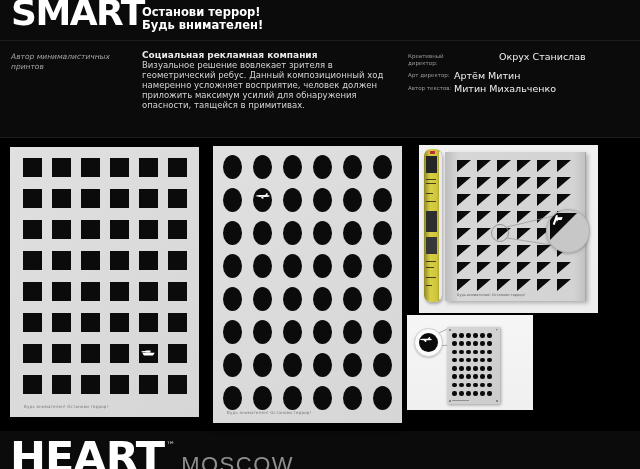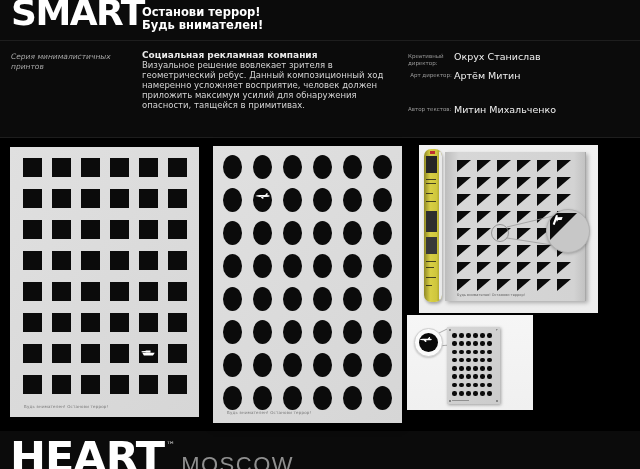--- a/index.html
+++ b/index.html
@@ -19,21 +19,21 @@
   
   .series-note{left:11px;top:52px;width:112px;font-size:7.5px;font-style:italic;
     color:#a6a6a6;line-height:10px;}
   .description{left:142px;top:50px;width:260px;font-size:8.5px;color:#d4d4d4;line-height:10px;}
   .description .desc-title{font-weight:bold;font-size:9px;color:#eaeaea;}
   .description p{margin:0 0 9px 0;}
   .credits{left:408px;top:51px;width:225px;}
   .credit-row{display:flex;align-items:flex-start;}
   .credit-label{width:46px;flex:0 0 46px;font-size:5.5px;line-height:6.5px;color:#999999;padding-top:2px;}
   .credit-value{font-size:9.5px;color:#f0f0f0;line-height:11px;}
-  .credit-row.r1{margin-bottom:4px;} .credit-row.r2{margin-bottom:23px;text-align:center;} .credit-row.r3{margin-bottom:11px;}
+  .credit-row.r1{margin-bottom:4px;gap:45px;} .credit-row.r2{margin-bottom:2px;} .credit-row.r3{margin-bottom:11px;}
   
   .gallery-bg{left:0;top:138px;width:640px;height:293px;background:#000000;}
   .poster{background:linear-gradient(135deg,#e0e0e0,#d6d6d6);box-shadow:0 2px 8px rgba(0,0,0,.7);}
   #poster-squares{left:10px;top:147px;width:189px;height:270px;}
   #poster-ovals{left:213px;top:146px;width:189px;height:277px;}
   .grid{display:grid;justify-content:center;}
   #squares-grid{padding-top:11px;grid-template-columns:repeat(6,19px);grid-auto-rows:19px;
     column-gap:10px;row-gap:12px;}
   #ovals-grid{padding-top:9px;grid-template-columns:repeat(6,19px);grid-auto-rows:24px;
     column-gap:11px;row-gap:9px;}
@@ -90,21 +90,21 @@
 </head>
 <body>
 
 <div class="abs smart-logo">SMART</div>
 <div class="abs headline">
   <div>Останови террор!</div>
   <div>Будь внимателен!</div>
 </div>
 <div class="abs divider" id="divider1"></div>
 
-<div class="abs series-note">Серия минималистичных принтов</div>
+<div class="abs series-note">Автор минималистичных принтов</div>
 <div class="abs description">
   <div class="desc-title">Социальная рекламная компания</div>
   <p>Визуальное решение вовлекает зрителя в геометрический ребус. Данный композиционный ход намеренно усложняет восприятие, человек должен приложить максимум усилий для обнаружения опасности, таящейся в примитивах.</p>
 </div>
 <div class="abs credits">
   <div class="credit-row r1">
     <div class="credit-label">Креативный директор:</div>
     <div class="credit-value">Окрух Станислав</div>
   </div>
   <div class="credit-row r2">

